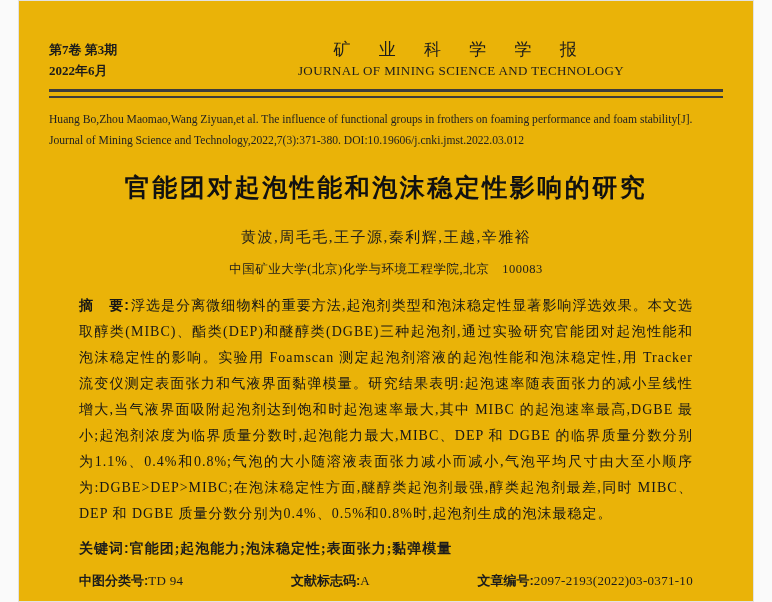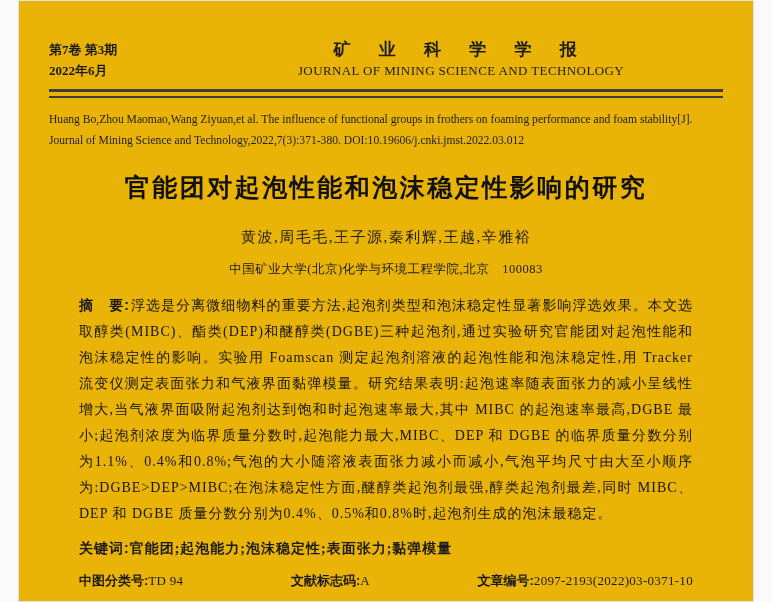--- a/index.html
+++ b/index.html
@@ -14,21 +14,21 @@
     padding: 38px 30px 0;
     font-family: "Liberation Serif", "DejaVu Serif", serif;
     color: #1c1c1c;
     overflow: hidden;
   }
 
   
   .journal-header { display: flex; align-items: flex-start; }
   .jh-left { width: 150px; font-size: 13px; line-height: 21px; font-weight: 600; }
   .jh-center { flex: 1; text-align: center; }
-  .jh-cn { font-size: 17px; font-weight: 700; letter-spacing: 12px; line-height: 21px; white-space: nowrap; }
+  .jh-cn { font-size: 17px; font-weight: 400; letter-spacing: 12px; line-height: 21px; white-space: nowrap; }
   .jh-en { font-size: 13px; letter-spacing: 0.4px; line-height: 21px; white-space: nowrap; }
   .jh-right { width: 110px; text-align: right; font-size: 12.5px; line-height: 21px; font-weight: 600; }
 
   .double-rule {
     margin-top: 8px;
     height: 4px;
     border-top: 3px solid #3d3d3d;
     border-bottom: 2px solid #3d3d3d;
   }
 

